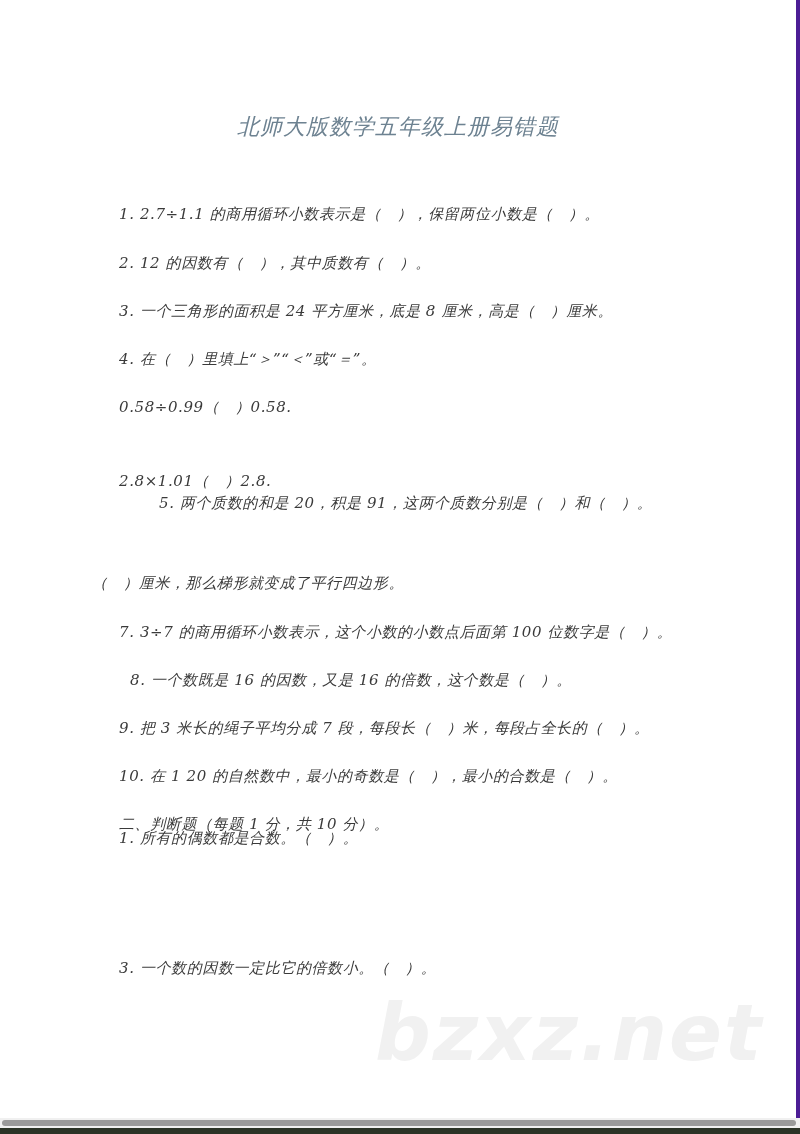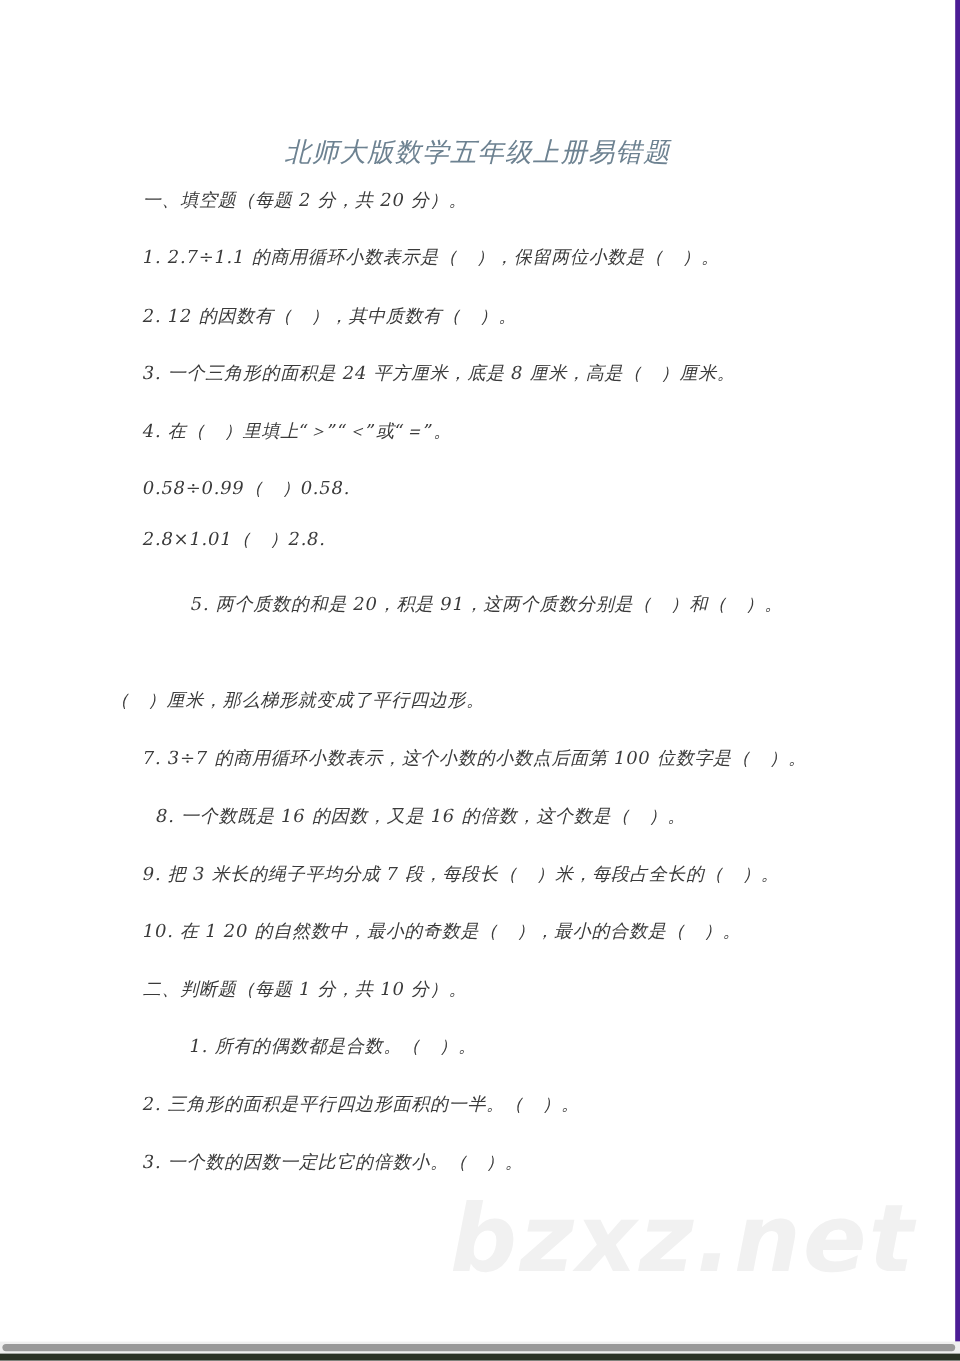--- a/index.html
+++ b/index.html
@@ -34,37 +34,35 @@
     .bottom-strip {
       position: absolute; left: 0; top: 1128px; width: 800px; height: 6px; background: #2b3326;
     }
   </style>
 </head>
 <body>
 
 <div class="page">
   <div class="title">北师大版数学五年级上册易错题</div>
 
-  <div class="line" style="left:119px;top:158px;">一、填空题（每题 2 分，共 20 分）。</div>
   <div class="line" style="left:119px;top:205px;">1. 2.7÷1.1 的商用循环小数表示是（　），保留两位小数是（　）。</div>
   <div class="line" style="left:119px;top:254px;">2. 12 的因数有（　），其中质数有（　）。</div>
   <div class="line" style="left:119px;top:302px;">3. 一个三角形的面积是 24 平方厘米，底是 8 厘米，高是（　）厘米。</div>
   <div class="line" style="left:119px;top:350px;">4. 在（　）里填上“＞”“＜”或“＝”。</div>
   <div class="line" style="left:119px;top:398px;">0.58÷0.99（　）0.58.</div>
-  <div class="line" style="left:119px;top:440px;text-align:center;">2.8×1.01（　）2.8.</div>
+  <div class="line" style="left:119px;top:472px;text-align:center;">2.8×1.01（　）2.8.</div>
   <div class="line" style="left:119px;top:494px;margin-left:40px;">5. 两个质数的和是 20，积是 91，这两个质数分别是（　）和（　）。</div>
   <div class="line" style="left:92px;top:574px;">（　）厘米，那么梯形就变成了平行四边形。</div>
   <div class="line" style="left:119px;top:623px;">7. 3÷7 的商用循环小数表示，这个小数的小数点后面第 100 位数字是（　）。</div>
   <div class="line" style="left:130px;top:671px;">8. 一个数既是 16 的因数，又是 16 的倍数，这个数是（　）。</div>
   <div class="line" style="left:119px;top:719px;">9. 把 3 米长的绳子平均分成 7 段，每段长（　）米，每段占全长的（　）。</div>
   <div class="line" style="left:119px;top:767px;">10. 在 1 20 的自然数中，最小的奇数是（　），最小的合数是（　）。</div>
 
   <div class="line" style="left:119px;top:815px;">二、判断题（每题 1 分，共 10 分）。</div>
-  <div class="line" style="left:119px;top:863px;margin-left:39px;">1. 所有的偶数都是合数。（　）。</div>
-  <div class="line" style="left:119px;top:911px;">2. 三角形的面积是平行四边形面积的一半。（　）。</div>
+  <div class="line" style="left:119px;top:829px;">1. 所有的偶数都是合数。（　）。</div>
   <div class="line" style="left:119px;top:959px;">3. 一个数的因数一定比它的倍数小。（　）。</div>
 
   <div class="watermark">bzxz.net</div>
 </div>
 
 <div class="hscroll">
   <div class="hscroll-thumb"></div>
 </div>
 <div class="bottom-strip"></div>
 

